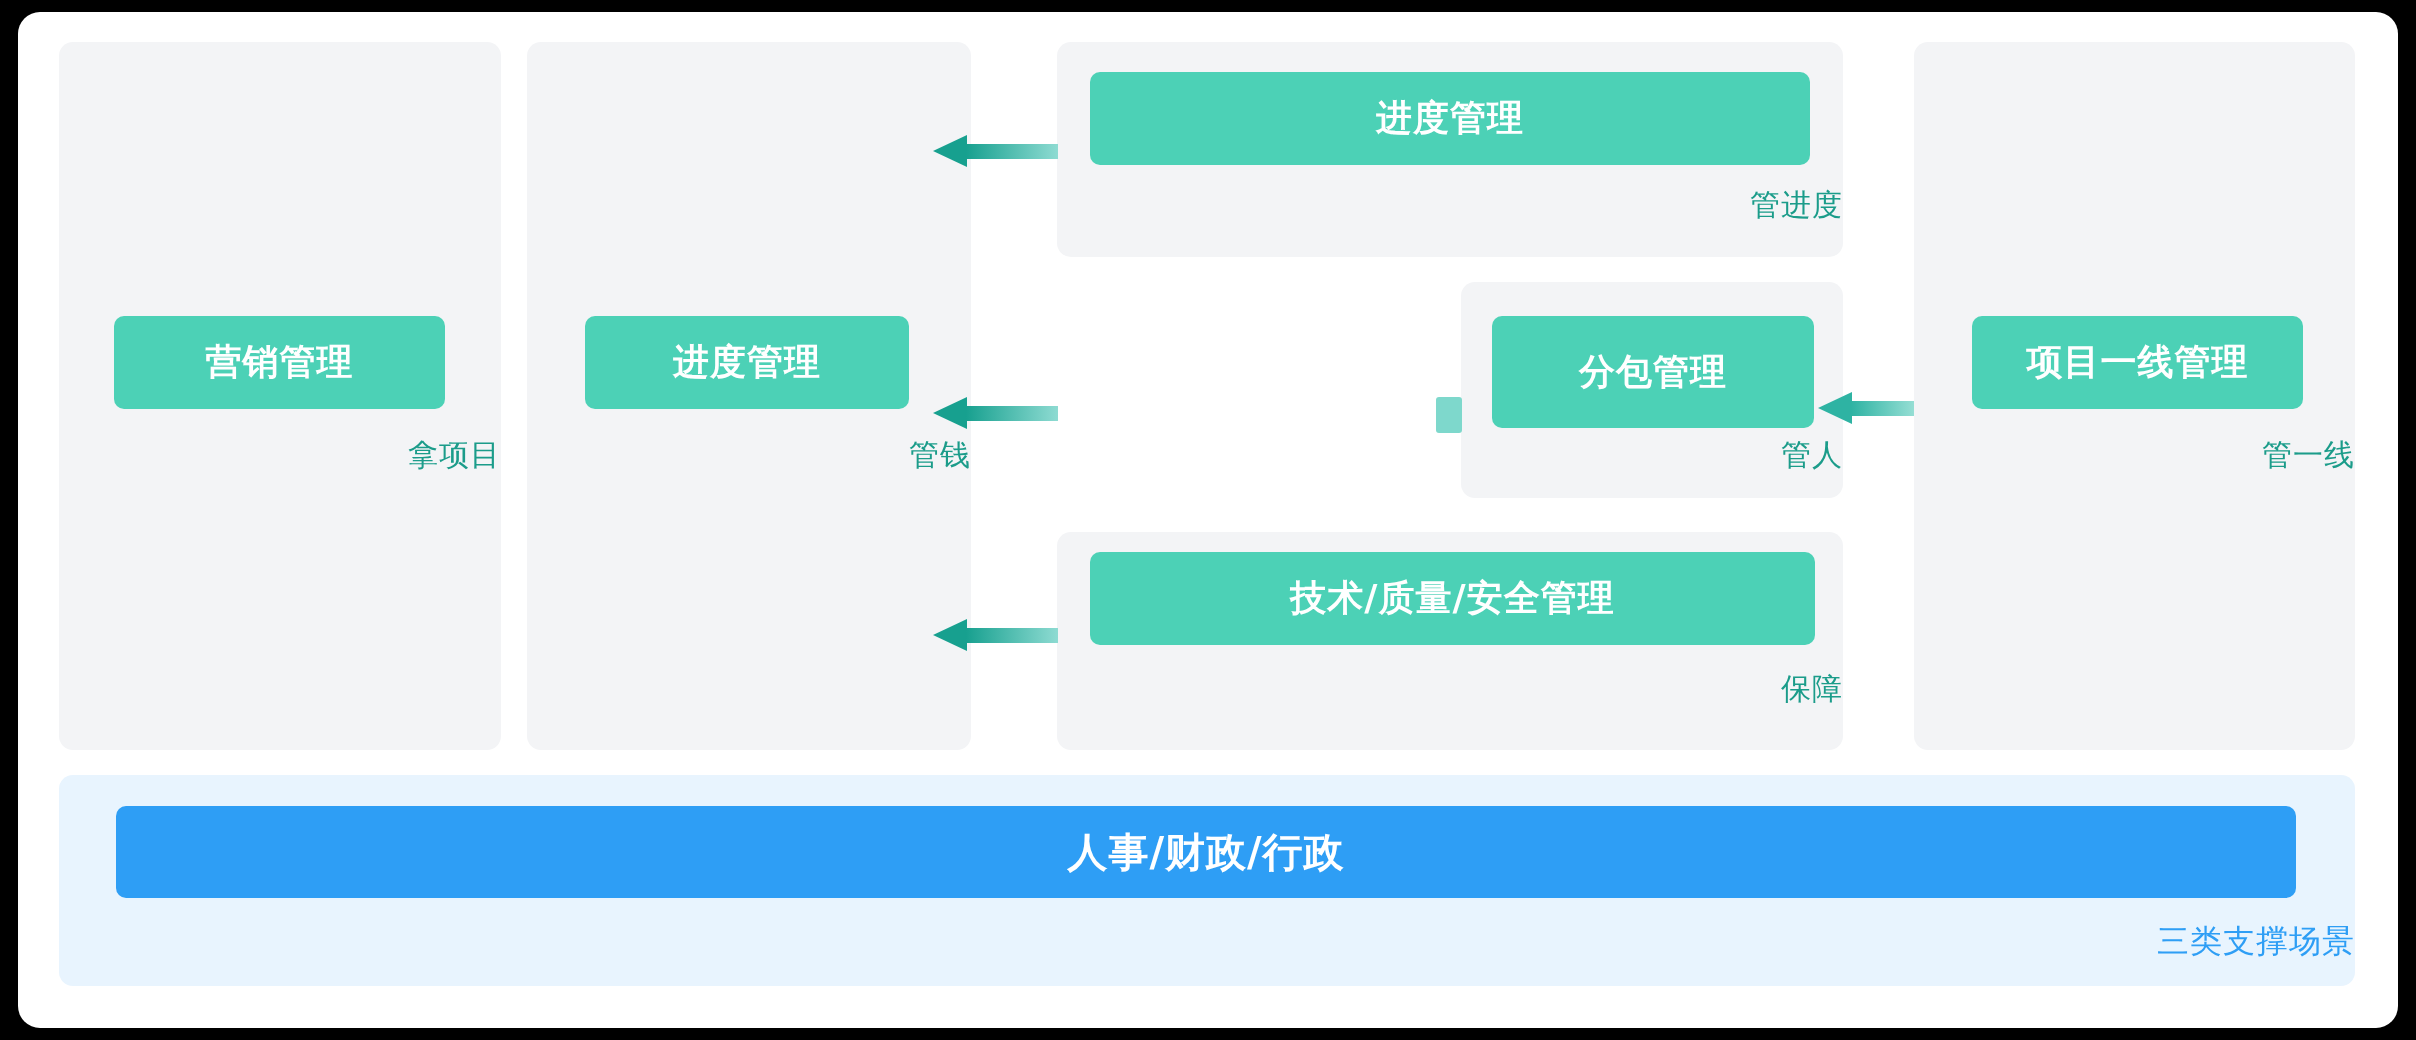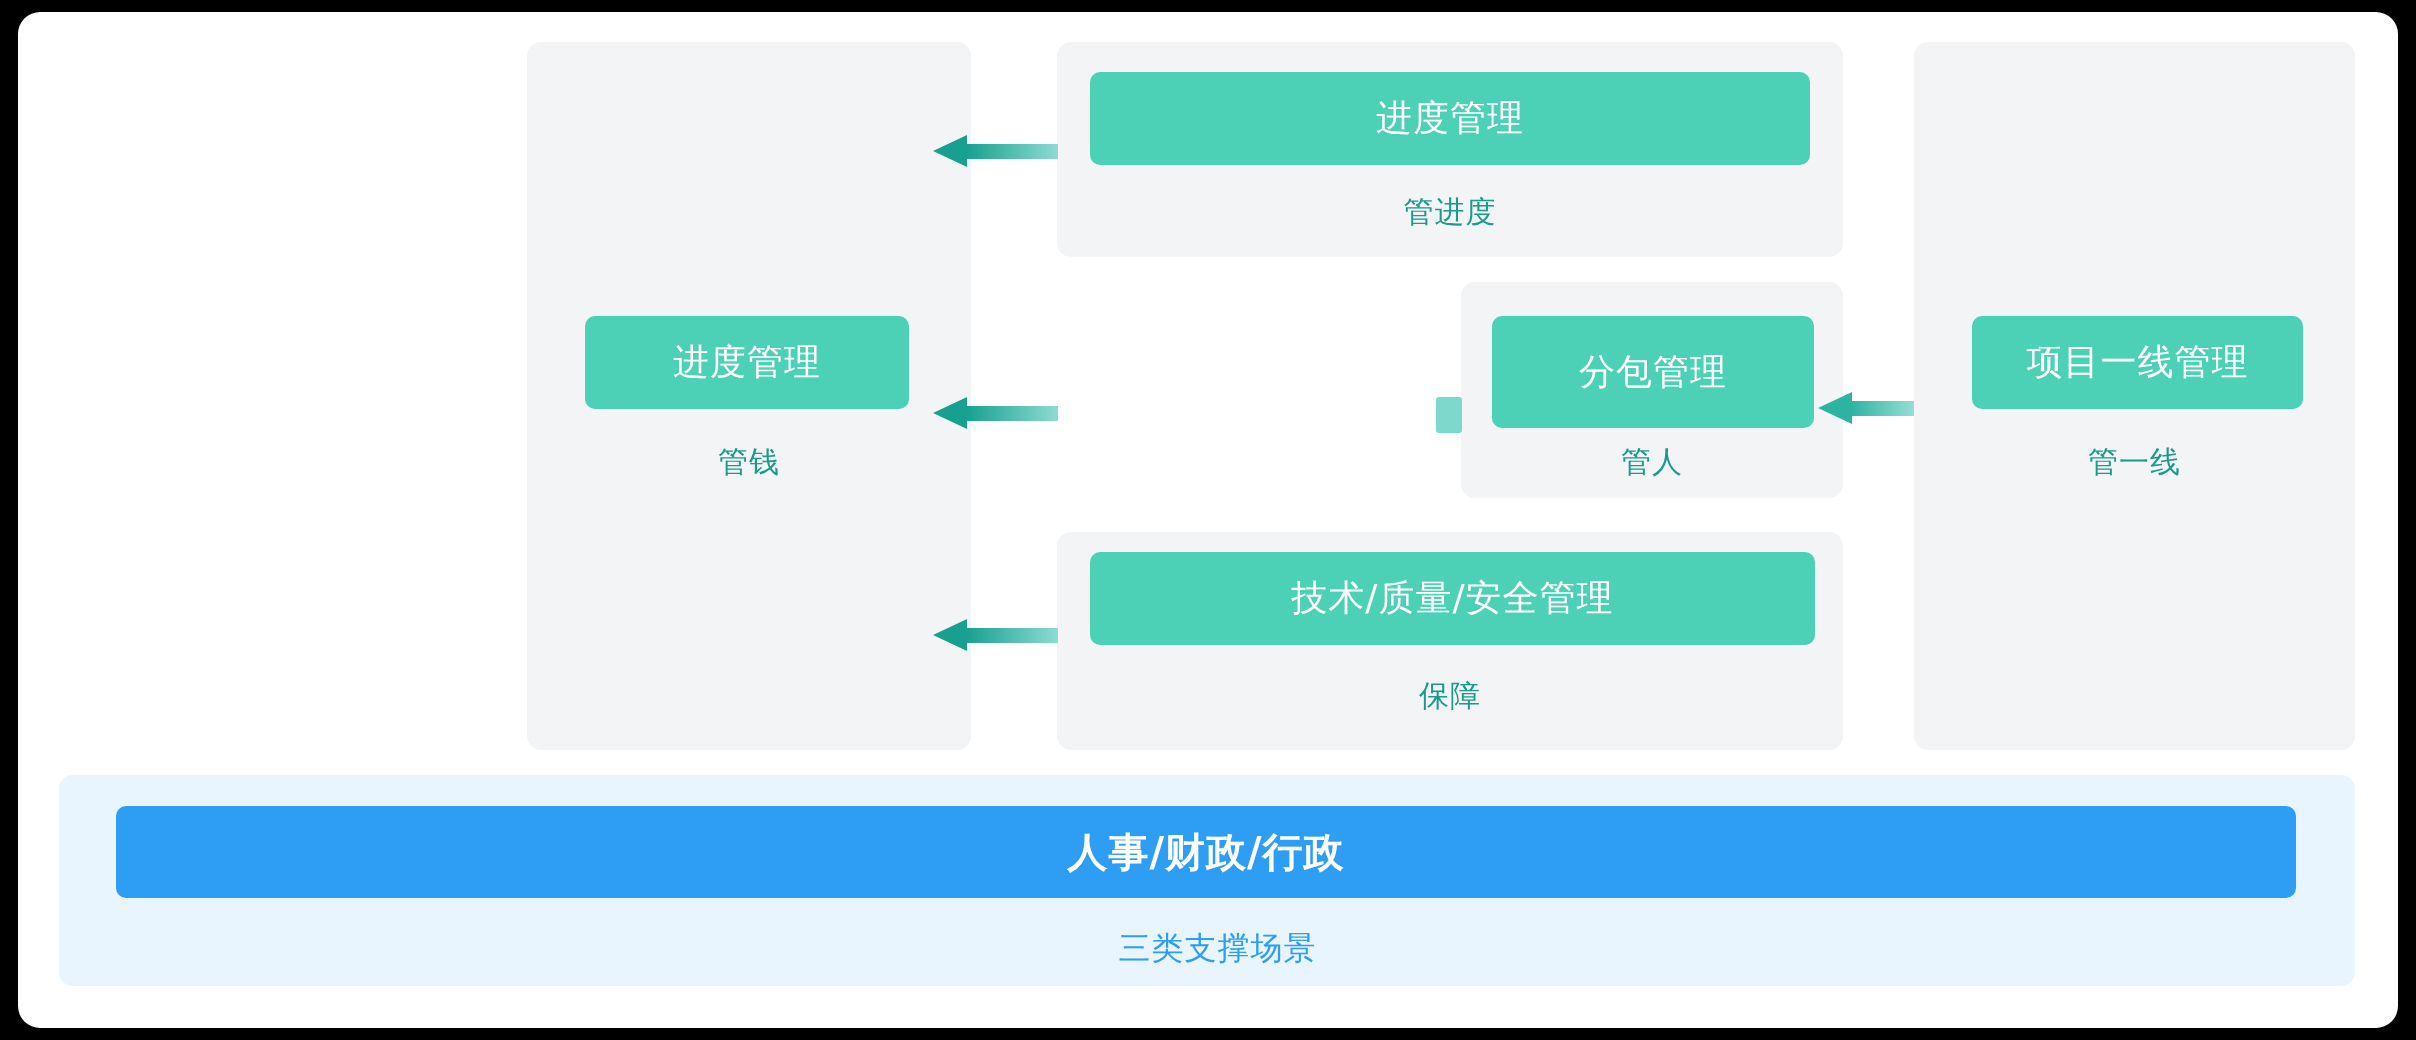--- a/index.html
+++ b/index.html
@@ -38,43 +38,42 @@
     background: var(--panel-bg);
     border-radius: 14px;
   }
   .panel.blue-panel { background: var(--blue-panel-bg); }
   .btn {
     position: absolute;
     background: var(--teal);
     border-radius: 10px;
     color: #ffffff;
     font-size: 36px;
-    font-weight: 400;
+    font-weight: 700;
     display: flex;
     align-items: center;
     justify-content: center;
     letter-spacing: 1px;
     cursor: pointer;
   }
   .btn.blue-btn {
     background: var(--blue);
     font-size: 40px;
     font-weight: 600;
   }
   .sub {
     position: absolute;
     left: 0;
     width: 100%;
-    text-align: center;
+    text-align: right;
     color: var(--teal-dark);
     font-size: 30px;
     font-weight: 500;
     line-height: 44px;
     letter-spacing: 1px;
-    margin-top: 7px;
   }
   .sub.blue-sub { color: var(--blue); font-size: 32px; }
   .arrow {
     position: absolute;
     display: flex;
     align-items: center;
   }
   .arrow .head {
     width: 0; height: 0;
     border-top: 16px solid transparent;
@@ -126,20 +125,24 @@
   #arrow-materials { left: 933px;  top: 397px; width: 125px; height: 32px; }
   #arrow-tech      { left: 933px;  top: 619px; width: 125px; height: 32px; }
   #arrow-frontline { left: 1818px; top: 392px; width: 96px;  height: 32px; }
 </style>
 </head>
 <body>
 
 <div class="stage">
   <div class="page"></div>
 
+  <div class="panel" id="panel-marketing">
+    <div class="btn">营销管理</div>
+    <div class="sub">拿项目</div>
+  </div>
 
   <div class="panel" id="panel-business">
     <div class="btn">进度管理</div>
     <div class="sub">管钱</div>
   </div>
 
   <div class="panel" id="panel-schedule">
     <div class="btn">进度管理</div>
     <div class="sub">管进度</div>
   </div>

